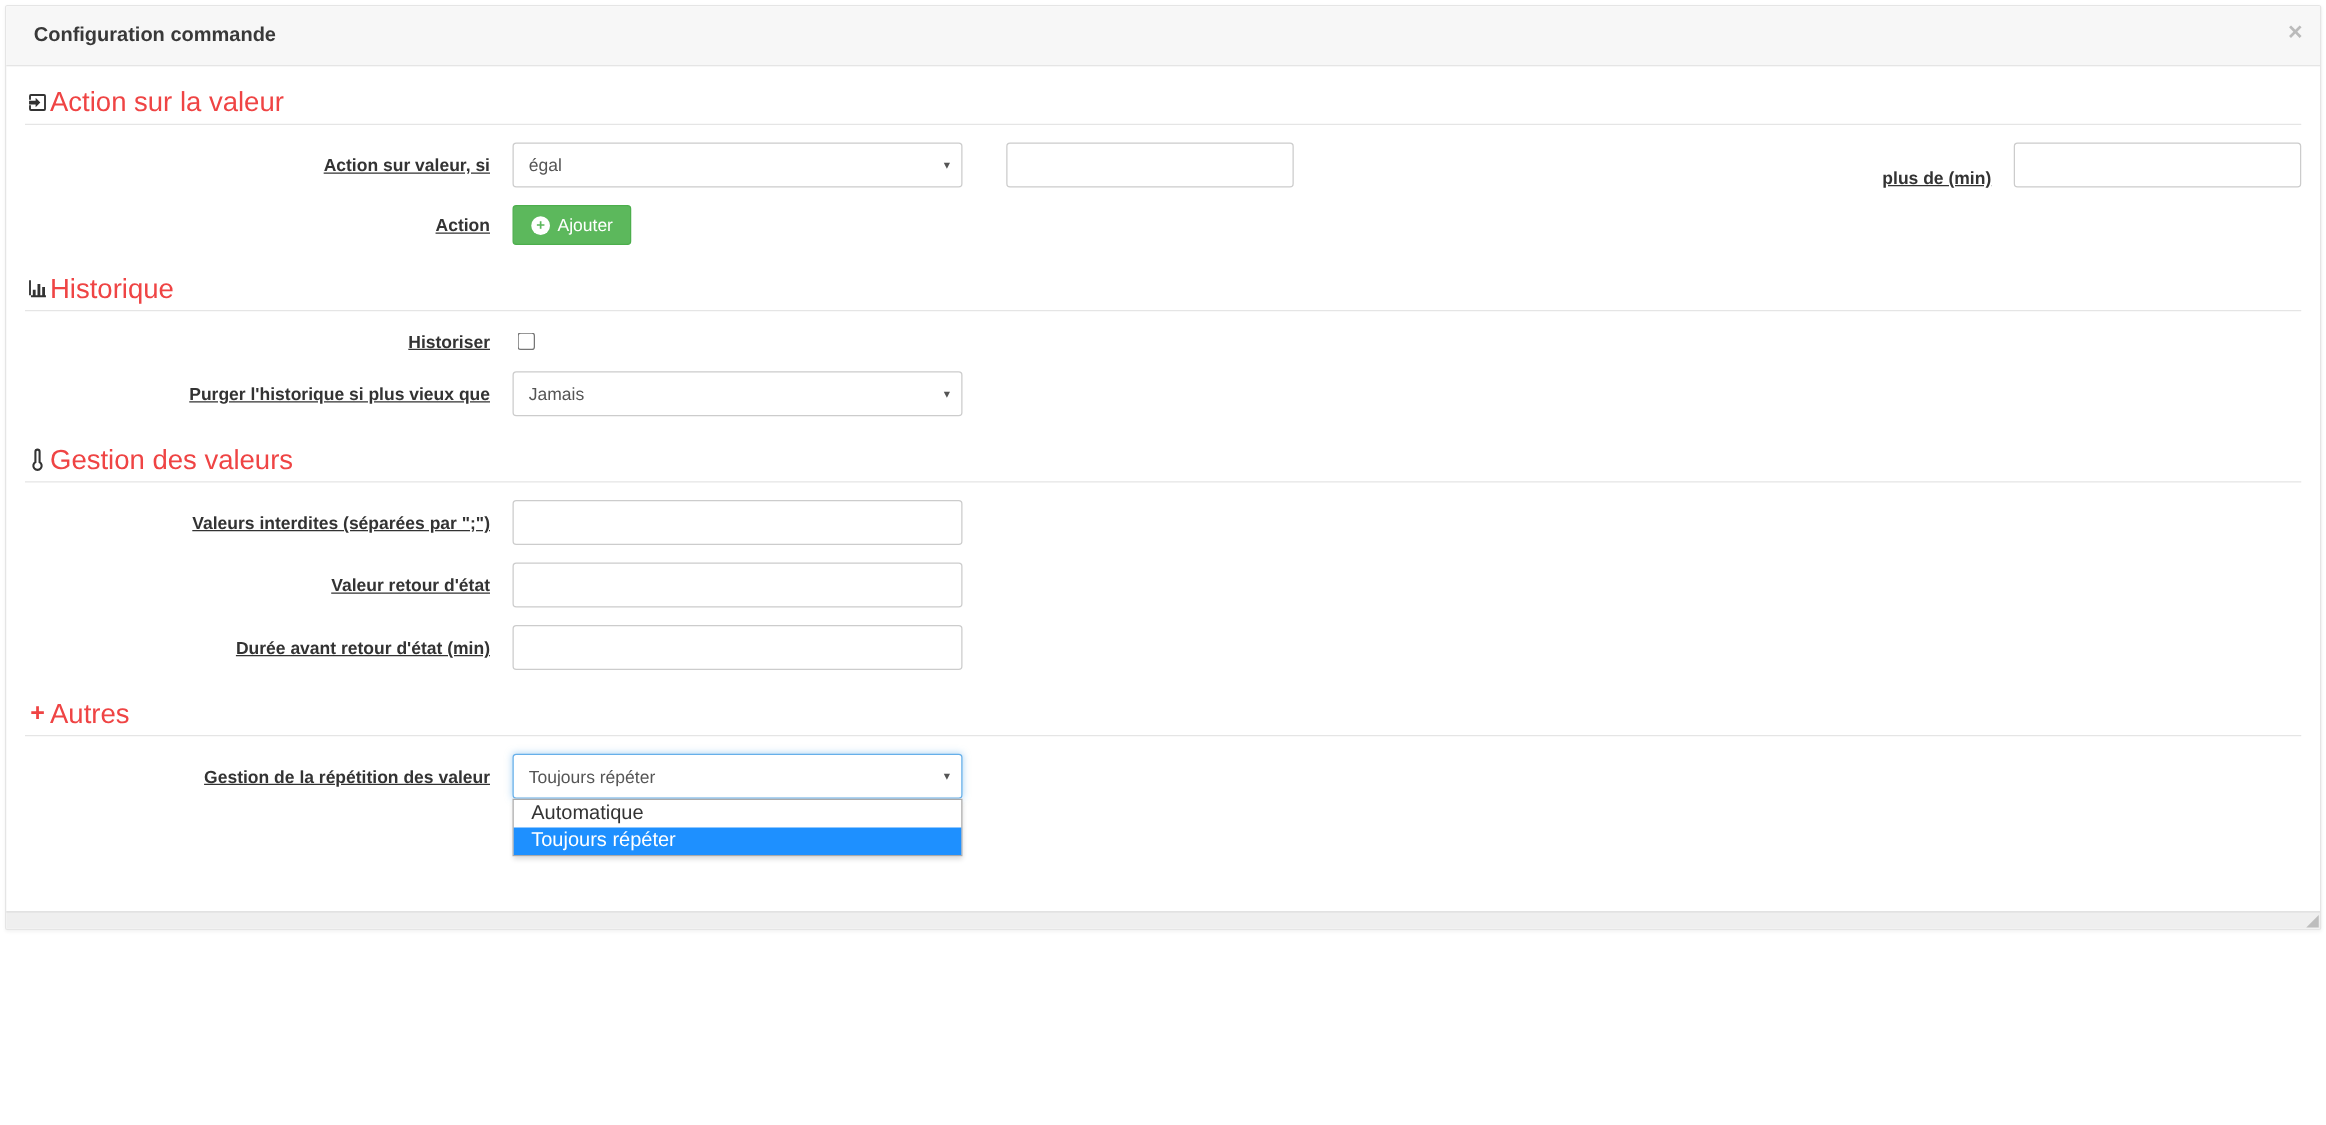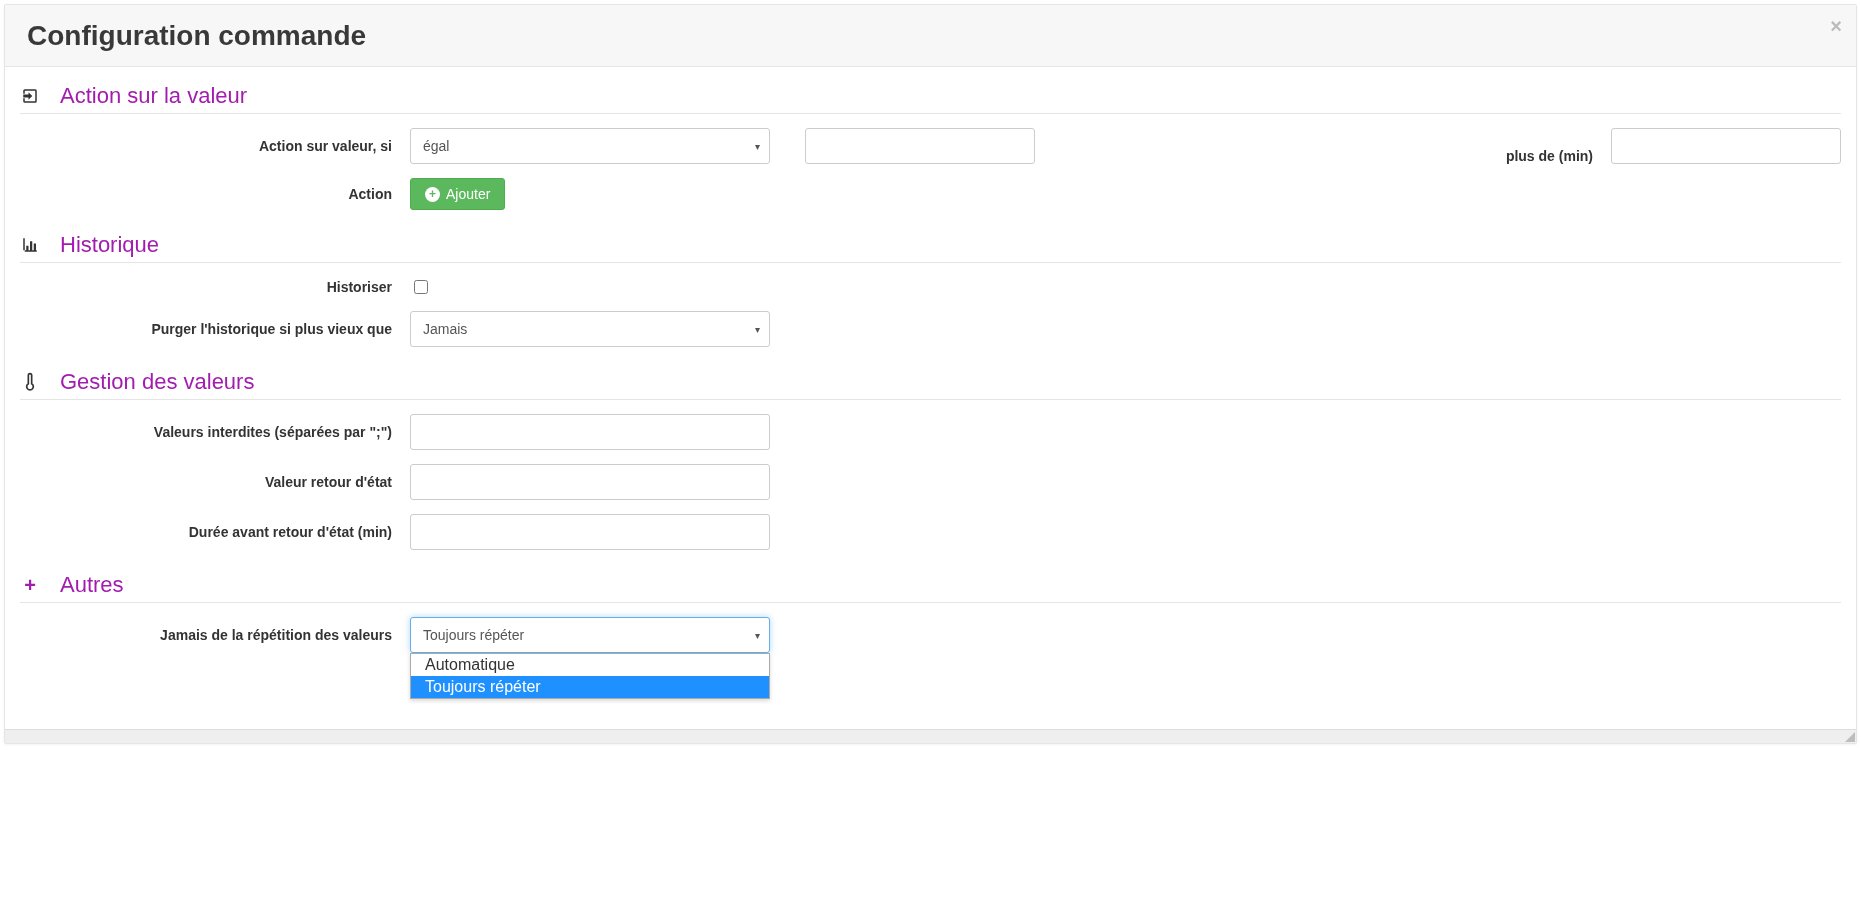--- a/index.html
+++ b/index.html
@@ -13,49 +13,50 @@
     background:#fff;
     min-height:740px;
   }
   .modal-header {
     background:#f7f7f7;
     border-bottom:1px solid #e5e5e5;
     padding:15px 20px 14px 22px;
     position:relative;
   }
   .modal-title {
-    font-size:28px;
+    font-size:16px;
     font-weight:700;
     color:#393939;
   }
   .close-x {
     position:absolute;
     right:14px;
     top:10px;
     font-size:20px;
     color:#bbb;
     cursor:pointer;
     font-weight:700;
   }
   .body { padding:8px 15px 30px 15px; }
   .section-title {
     font-size:22px;
     font-weight:400;
-    color:#a21caf;
+    color:#ef4444;
     border-bottom:1px solid #e5e5e5;
     padding:8px 0 4px 0;
     display:flex;
     align-items:center;
-    gap:20px;
+    gap:0;
   }
   .section-title .ico { width:20px; display:inline-flex; justify-content:center; }
   .form-row {
     display:flex;
     align-items:center;
     margin:14px 0;
+    text-decoration:underline;
   }
   .label-col {
     width:390px;
     text-align:right;
     font-weight:700;
     padding-right:18px;
     color:#333;
   }
   .control-col { flex:0 0 360px; position:relative;border-radius:15px; }
   .control-col-sm { flex:0 0 230px; }
@@ -267,21 +268,21 @@
         <input class="form-control" type="text" style="">
       </div>
     </div>
 
     <div class="section-title">
       <span class="ico" style="font-weight:700;font-size:20px;">+</span>
       <span>Autres</span>
     </div>
 
     <div class="form-row">
-      <div class="label-col">Jamais de la répétition des valeurs</div>
+      <div class="label-col">Gestion de la répétition des valeur</div>
       <div class="control-col select-focus" style="position:relative;">
         <div class="select-wrap">
           <select class="form-control">
             <option>Toujours répéter</option>
           </select>
         </div>
         <div class="dropdown-open">
           <div class="opt">Automatique</div>
           <div class="opt selected">Toujours répéter</div>
         </div>

